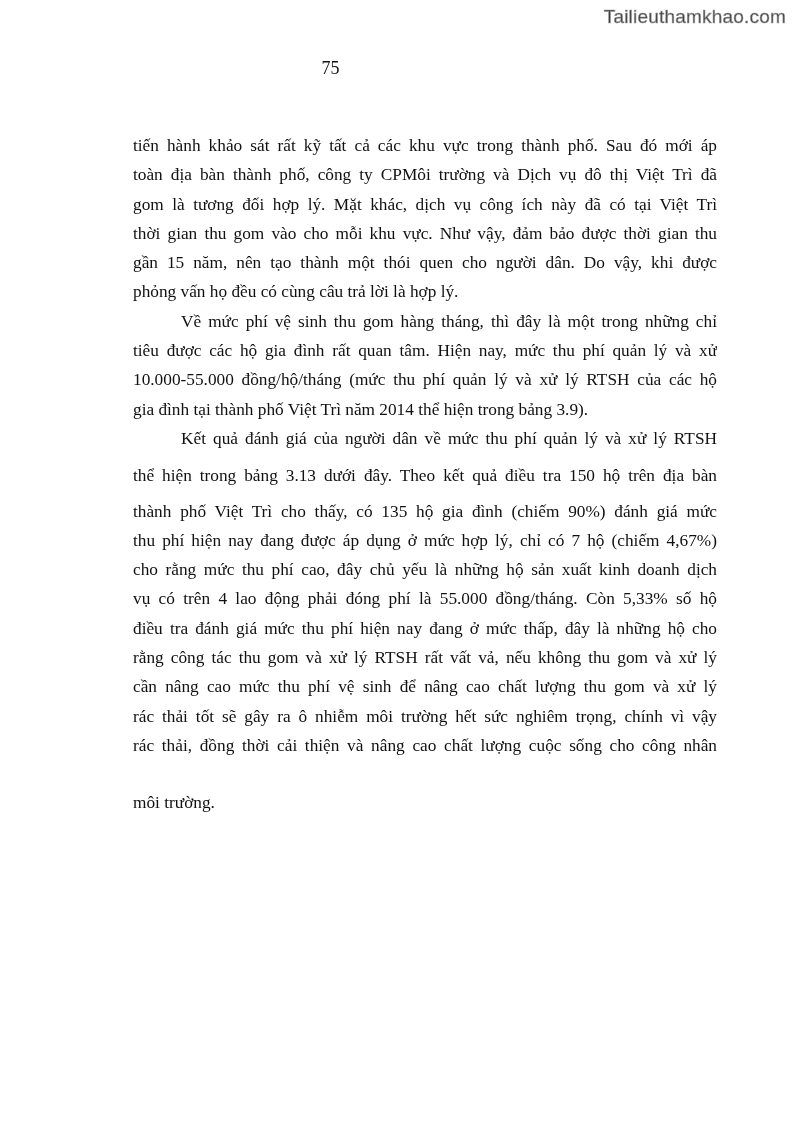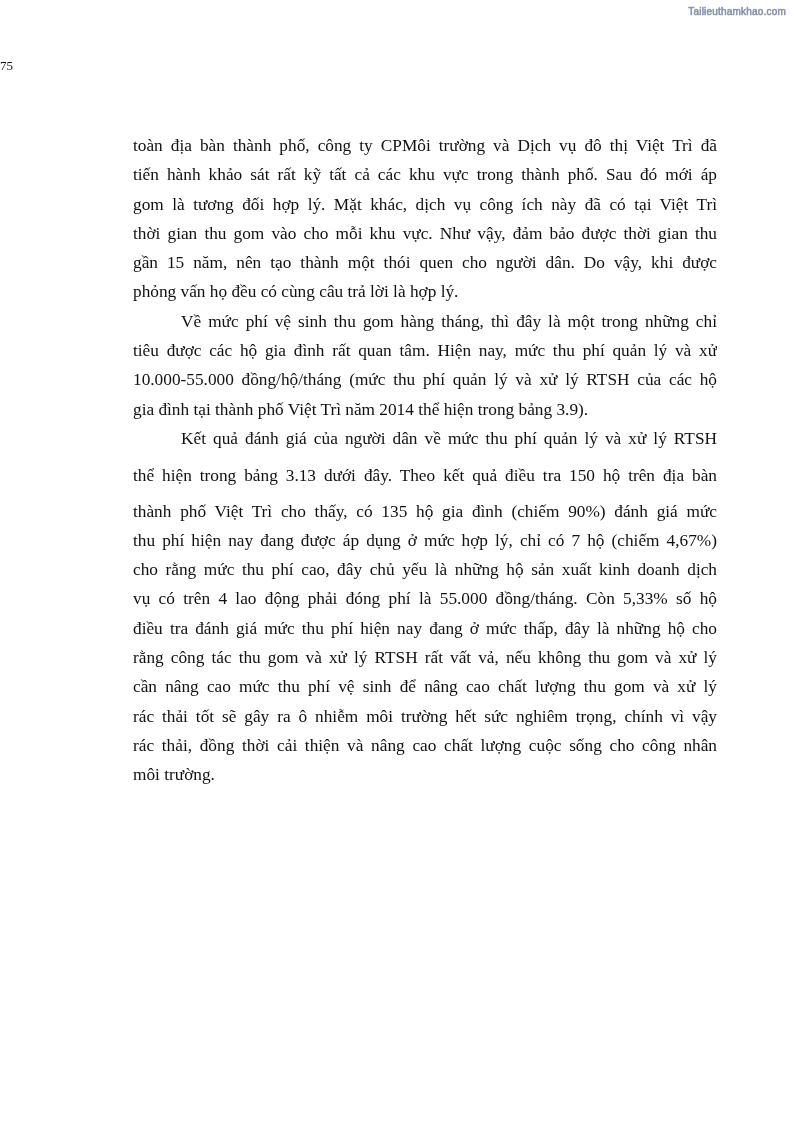--- a/index.html
+++ b/index.html
@@ -13,32 +13,33 @@
       position: relative;
       overflow: hidden;
       font-family: "Liberation Serif", "DejaVu Serif", serif;
       color: #111111;
     }
     .watermark {
       position: absolute;
       top: 6px;
       right: 8px;
       font-family: "Liberation Sans", "DejaVu Sans", sans-serif;
-      font-size: 10px;
-      color: #3b82f6;
+      font-size: 19px;
+      color: #404040;
       -webkit-text-stroke: 0.6px #9a9a9a;
       letter-spacing: 0.2px;
       text-align: right;
     }
     .page-number {
       position: absolute;
       top: 58px;
       left: 0;
       width: 661px;
-      font-size: 13px;
+      text-align: center;
+      font-size: 18px;
     }
     .body {
       position: absolute;
       left: 133px;
       top: 131px;
       width: 584px;
     }
     .line {
       display: block;
       height: 29.3px;
@@ -61,22 +62,22 @@
   </style>
 </head>
 <body>
 
 <div class="watermark">Tailieuthamkhao.com</div>
 <div class="page-number">75</div>
 
 <div class="body">
 
   <div>
+    <span class="line" style="white-space: normal; overflow: hidden;">tiến hành khảo sát rất kỹ tất cả các khu vực trong thành phố. Sau đó mới áp</span>
     <span class="line" style="white-space: normal; overflow: hidden;">toàn địa bàn thành phố, công ty CPMôi trường và Dịch vụ đô thị Việt Trì đã</span>
-    <span class="line" style="white-space: normal; overflow: hidden;">tiến hành khảo sát rất kỹ tất cả các khu vực trong thành phố. Sau đó mới áp</span>
     <span class="line" style="white-space: normal; overflow: hidden;">gom là tương đối hợp lý. Mặt khác, dịch vụ công ích này đã có tại Việt Trì</span>
     <span class="line" style="white-space: normal; overflow: hidden;">thời gian thu gom vào cho mỗi khu vực. Như vậy, đảm bảo được thời gian thu</span>
     <span class="line" style="white-space: normal; overflow: hidden;">gần 15 năm, nên tạo thành một thói quen cho người dân. Do vậy, khi được</span>
     <span class="line last" style="white-space: normal; overflow: hidden;">phỏng vấn họ đều có cùng câu trả lời là hợp lý.</span>
   </div>
 
 
   <div>
     <span class="line indent" style="white-space: normal; overflow: hidden;">Về mức phí vệ sinh thu gom hàng tháng, thì đây là một trong những chỉ</span>
     <span class="line" style="white-space: normal; overflow: hidden;">tiêu được các hộ gia đình rất quan tâm. Hiện nay, mức thu phí quản lý và xử</span>
@@ -89,15 +90,15 @@
     <span class="line" style="white-space: normal; overflow: hidden; margin-top: 8px;">thể hiện trong bảng 3.13 dưới đây. Theo kết quả điều tra 150 hộ trên địa bàn</span>
     <span class="line" style="white-space: normal; overflow: hidden; margin-top: 6px;">thành phố Việt Trì cho thấy, có 135 hộ gia đình (chiếm 90%) đánh giá mức</span>
     <span class="line" style="white-space: normal; overflow: hidden;">thu phí hiện nay đang được áp dụng ở mức hợp lý, chỉ có 7 hộ (chiếm 4,67%)</span>
     <span class="line" style="white-space: normal; overflow: hidden;">cho rằng mức thu phí cao, đây chủ yếu là những hộ sản xuất kinh doanh dịch</span>
     <span class="line" style="white-space: normal; overflow: hidden;">vụ có trên 4 lao động phải đóng phí là 55.000 đồng/tháng. Còn 5,33% số hộ</span>
     <span class="line" style="white-space: normal; overflow: hidden;">điều tra đánh giá mức thu phí hiện nay đang ở mức thấp, đây là những hộ cho</span>
     <span class="line" style="white-space: normal; overflow: hidden;">rằng công tác thu gom và xử lý RTSH rất vất vả, nếu không thu gom và xử lý</span>
     <span class="line" style="white-space: normal; overflow: hidden;">cần nâng cao mức thu phí vệ sinh để nâng cao chất lượng thu gom và xử lý</span>
     <span class="line" style="white-space: normal; overflow: hidden;">rác thải tốt sẽ gây ra ô nhiễm môi trường hết sức nghiêm trọng, chính vì vậy</span>
     <span class="line" style="white-space: normal; overflow: hidden;">rác thải, đồng thời cải thiện và nâng cao chất lượng cuộc sống cho công nhân</span>
-    <span class="line last" style="white-space: normal; overflow: hidden;">môi trường.</span>
+    <span class="line last" style="white-space: normal; overflow: hidden; margin-top: 28px;">môi trường.</span>
   </div>
 </div>
 
 </body></html>

